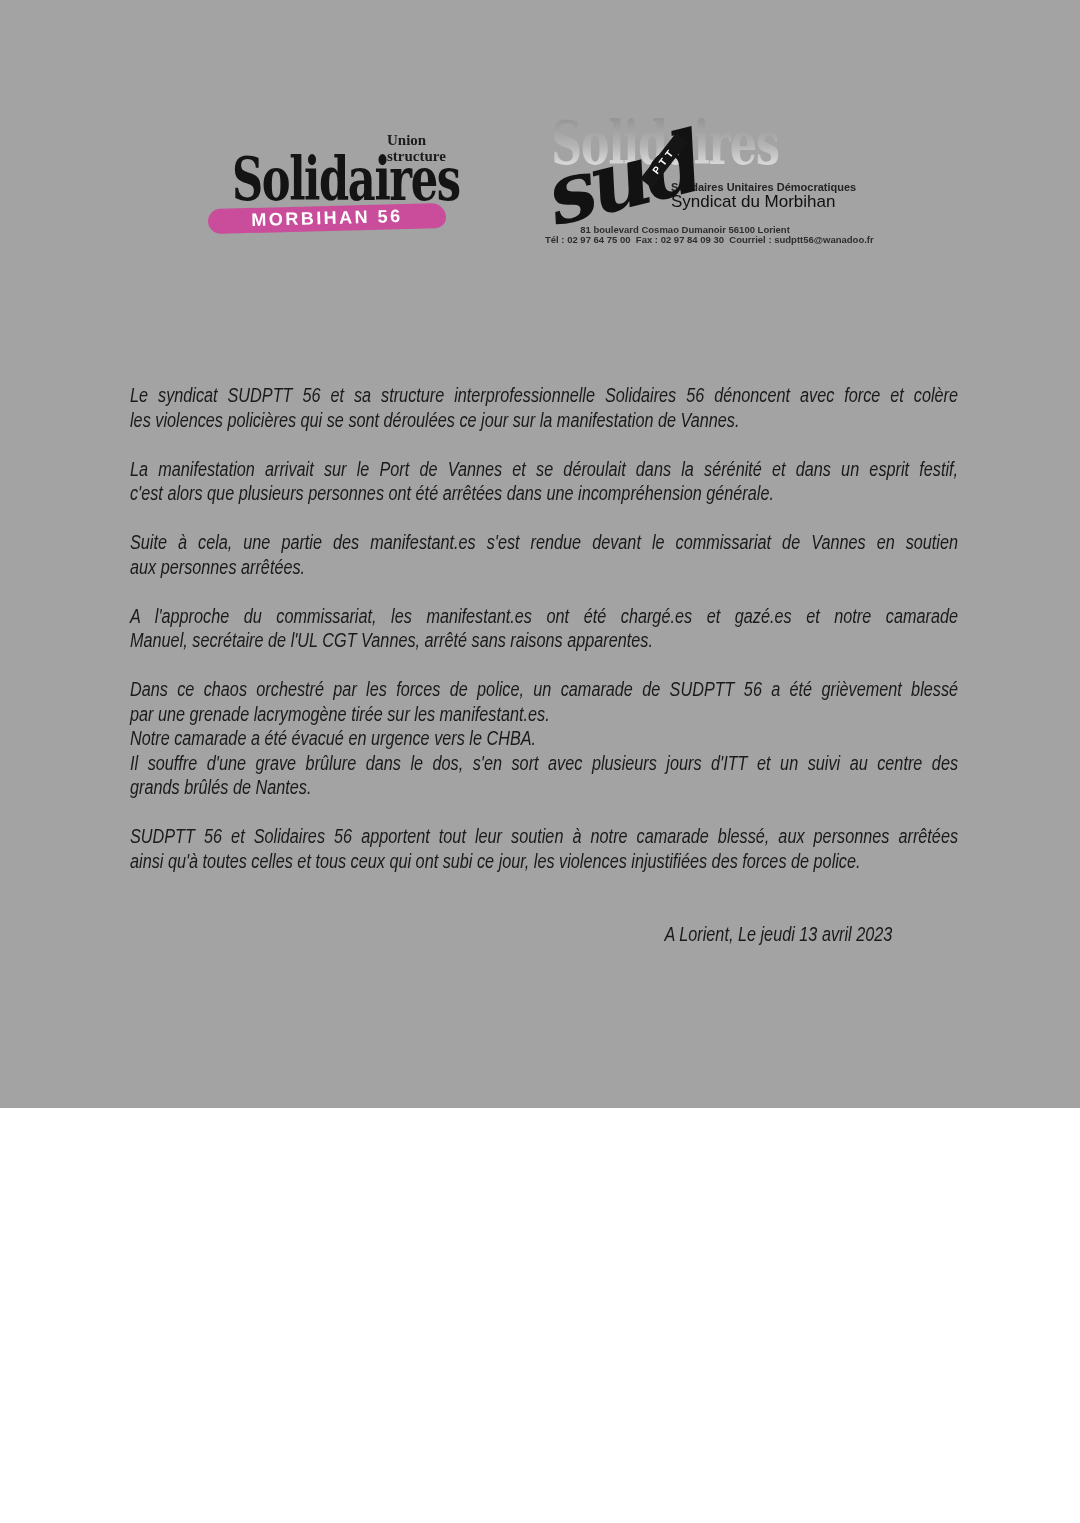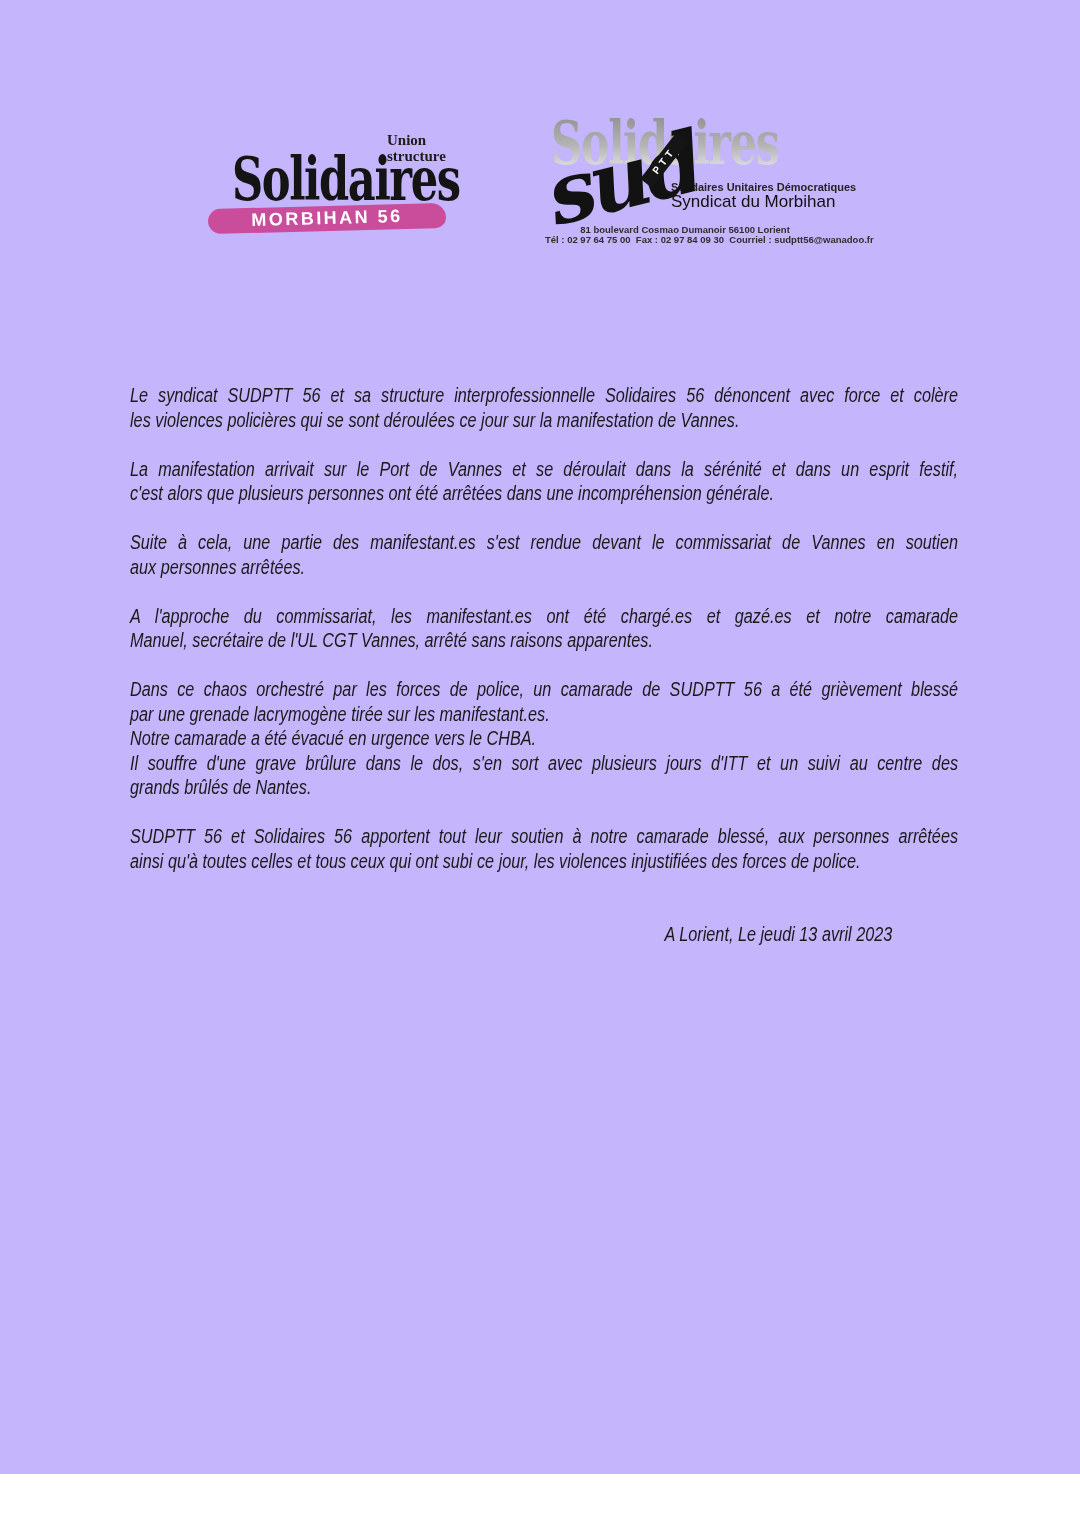--- a/index.html
+++ b/index.html
@@ -1,16 +1,16 @@
 <!DOCTYPE html>
 <html lang="fr"><head>
 <meta charset="utf-8">
 <style>
   html,body{margin:0;padding:0;background:#ffffff;}
-  .page{position:relative;width:1080px;height:1474px;background:#c4b5fd;overflow:hidden;
+  .page{position:relative;width:1080px;height:1108px;background:#a3a3a3;overflow:hidden;
         font-family:"Liberation Sans",sans-serif;color:#1d1d1d;}
 
   
   .logo-left{position:absolute;left:208px;top:125px;width:240px;height:112px;}
   .logo-left .tagline{position:absolute;left:179px;top:7px;
         font-family:"Liberation Serif",serif;font-weight:600;font-size:15px;line-height:16px;color:#1c1c1c;}
   .logo-left .wordmark{position:absolute;left:24px;top:26px;white-space:nowrap;
         font-family:"DejaVu Serif",serif;font-weight:700;font-size:60px;line-height:56px;
         letter-spacing:-2px;color:#141414;transform:scaleX(0.72);transform-origin:0 0;}
   .logo-left .banner{position:absolute;left:0;top:81px;width:238px;height:25px;

